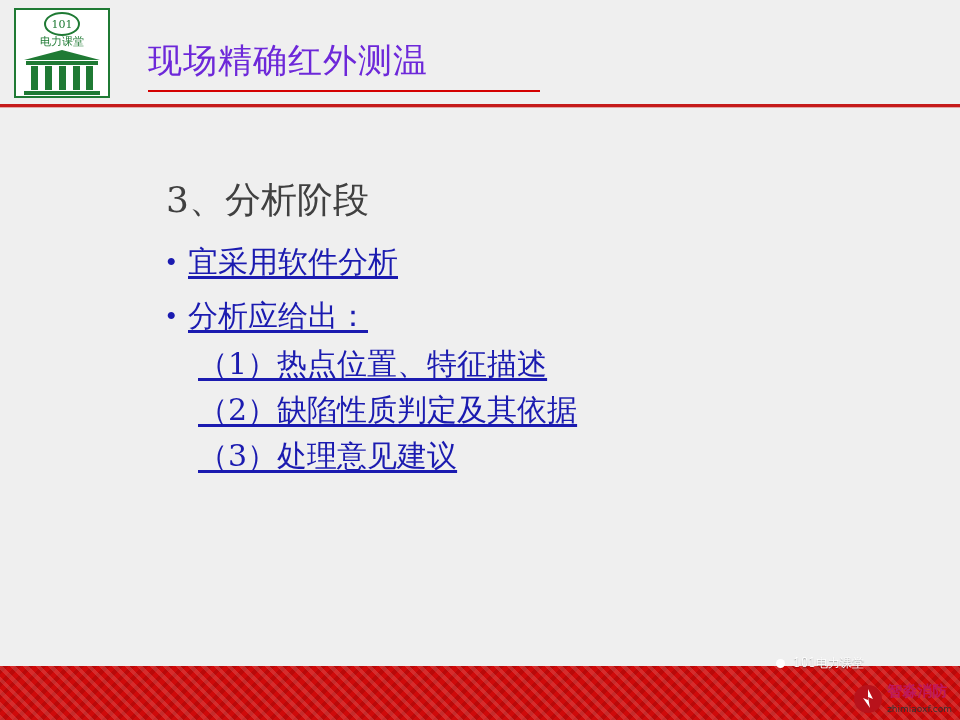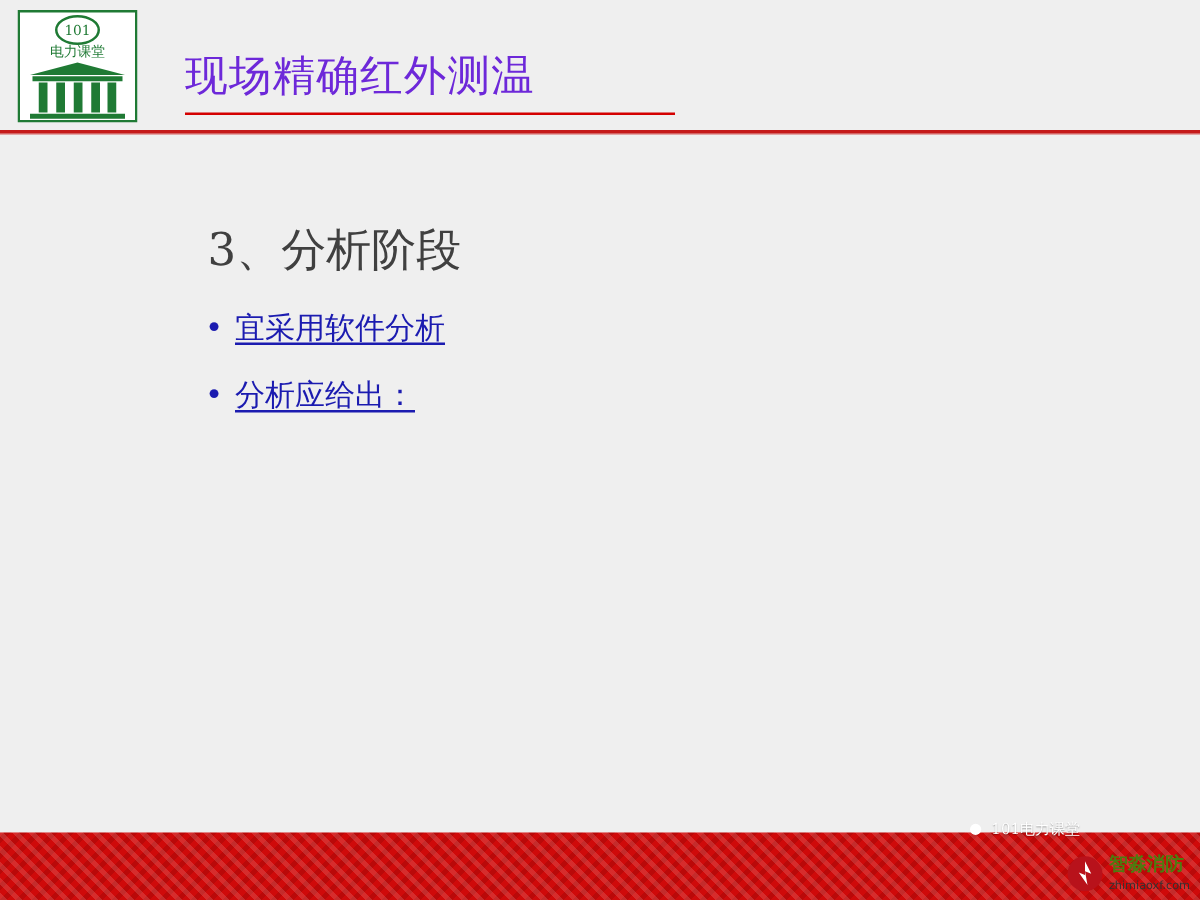--- a/index.html
+++ b/index.html
@@ -96,21 +96,21 @@
   }
   .bullet-dot {
     width: 22px;
     flex: 0 0 22px;
     font-size: 30px;
     line-height: 42px;
     color: #1b1bb0;
     text-align: left;
   }
   .bullet-text {
-    font-size: 24px;
+    font-size: 30px;
     line-height: 42px;
     color: #1b1bb0;
     font-family: "DejaVu Serif", serif;
     text-decoration: underline;
     text-underline-offset: 4px;
     white-space: nowrap;
   }
   .sub-list {
     margin-top: 4px;
   }
@@ -163,21 +163,21 @@
     right: 8px;
     top: 684px;
     display: flex;
     align-items: center;
     gap: 4px;
   }
   .brand-mark { width: 30px; height: 30px; }
   .brand-text { line-height: 1; }
   .brand-name {
     font-size: 15px;
-    color: #4d7c0f;
+    color: #be185d;
     font-family: "DejaVu Sans", sans-serif;
     font-weight: bold;
     display: block;
   }
   .brand-url {
     font-size: 9px;
     color: #333333;
     font-family: "DejaVu Sans", sans-serif;
     display: block;
     margin-top: 6px;
@@ -219,20 +219,25 @@
 
     <div class="bullet-row">
       <div class="bullet-dot">•</div>
       <div class="bullet-text">宜采用软件分析</div>
     </div>
 
     <div class="bullet-row">
       <div class="bullet-dot">•</div>
       <div>
         <div class="bullet-text">分析应给出：</div>
+        <div class="sub-list">
+          <div class="sub-item">（1）热点位置、特征描述</div>
+          <div class="sub-item">（2）缺陷性质判定及其依据</div>
+          <div class="sub-item">（3）处理意见建议</div>
+        </div>
       </div>
     </div>
 
   </div>
 
   <div class="footer"></div>
 
   <div class="wx-line">
     <span class="wx-dot"></span>
     <span>101电力课堂</span>

